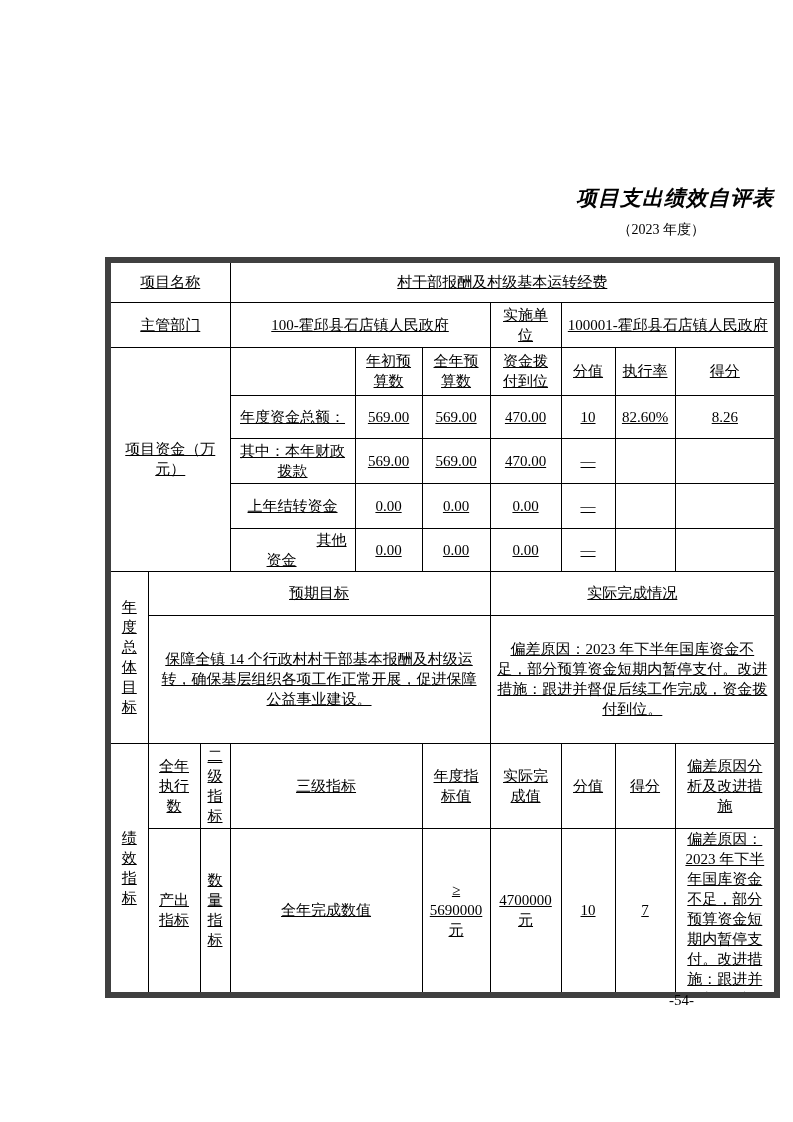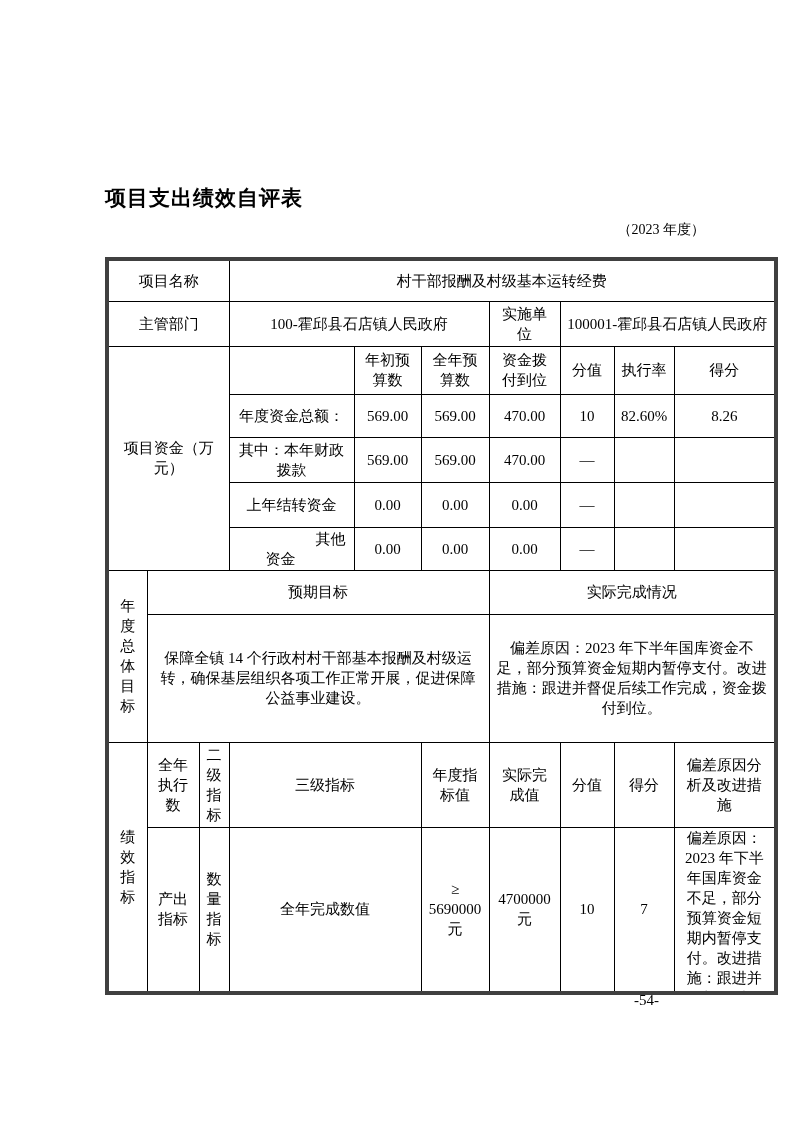--- a/index.html
+++ b/index.html
@@ -7,34 +7,35 @@
     position:relative;
     width:793px;height:1122px;
     background:#ffffff;
     font-family:"Liberation Serif","DejaVu Serif",serif;
     color:#000;
     overflow:hidden;
     margin:0 auto;
   }
   .doc-title{
     position:absolute;top:184px;left:105px;width:669px;
-    text-align:left;
-    font-size:21px;font-weight:600;letter-spacing:1px;
+    text-align:right;
+    font-size:21px;font-weight:600;letter-spacing:1px;font-style:italic;
   }
   .doc-subtitle{
     position:absolute;top:221px;left:105px;width:600px;
     text-align:right;
     font-size:14px;
   }
   table.sheet{
     position:absolute;top:257px;left:105px;
     width:669px;
     border-collapse:collapse;
     table-layout:fixed;
-    border:4px solid #404040;
+    border:6px solid #404040;
+    text-decoration:underline;
   }
   table.sheet td{
     border:1px solid #000;
     text-align:center;
     vertical-align:middle;
     font-size:15px;
     line-height:20px;
     padding:0 6px;
     overflow:hidden;
   }
@@ -43,21 +44,21 @@
   td.leftcell{text-align:left;padding-left:8px;}
   .pre{white-space:pre-line;}
   td.devhead{padding:0 12px;}
   td.devcell{vertical-align:top;text-align:justify;padding:0 12px;}
   .devclip{max-height:163px;overflow:hidden;}
   .split-name div{padding:0 2px;margin-left:28px;}
   .split-name .l1{text-align:right;}
   .split-name .l2{text-align:left;}
   .page-number{
     position:absolute;top:992px;left:634px;width:60px;
-    text-align:left;font-size:15px;
+    text-align:right;font-size:15px;
   }
 </style>
 </head>
 <body>
 
 <div class="page">
 
   <div class="doc-title">项目支出绩效自评表</div>
   <div class="doc-subtitle">（2023 年度）</div>
 

